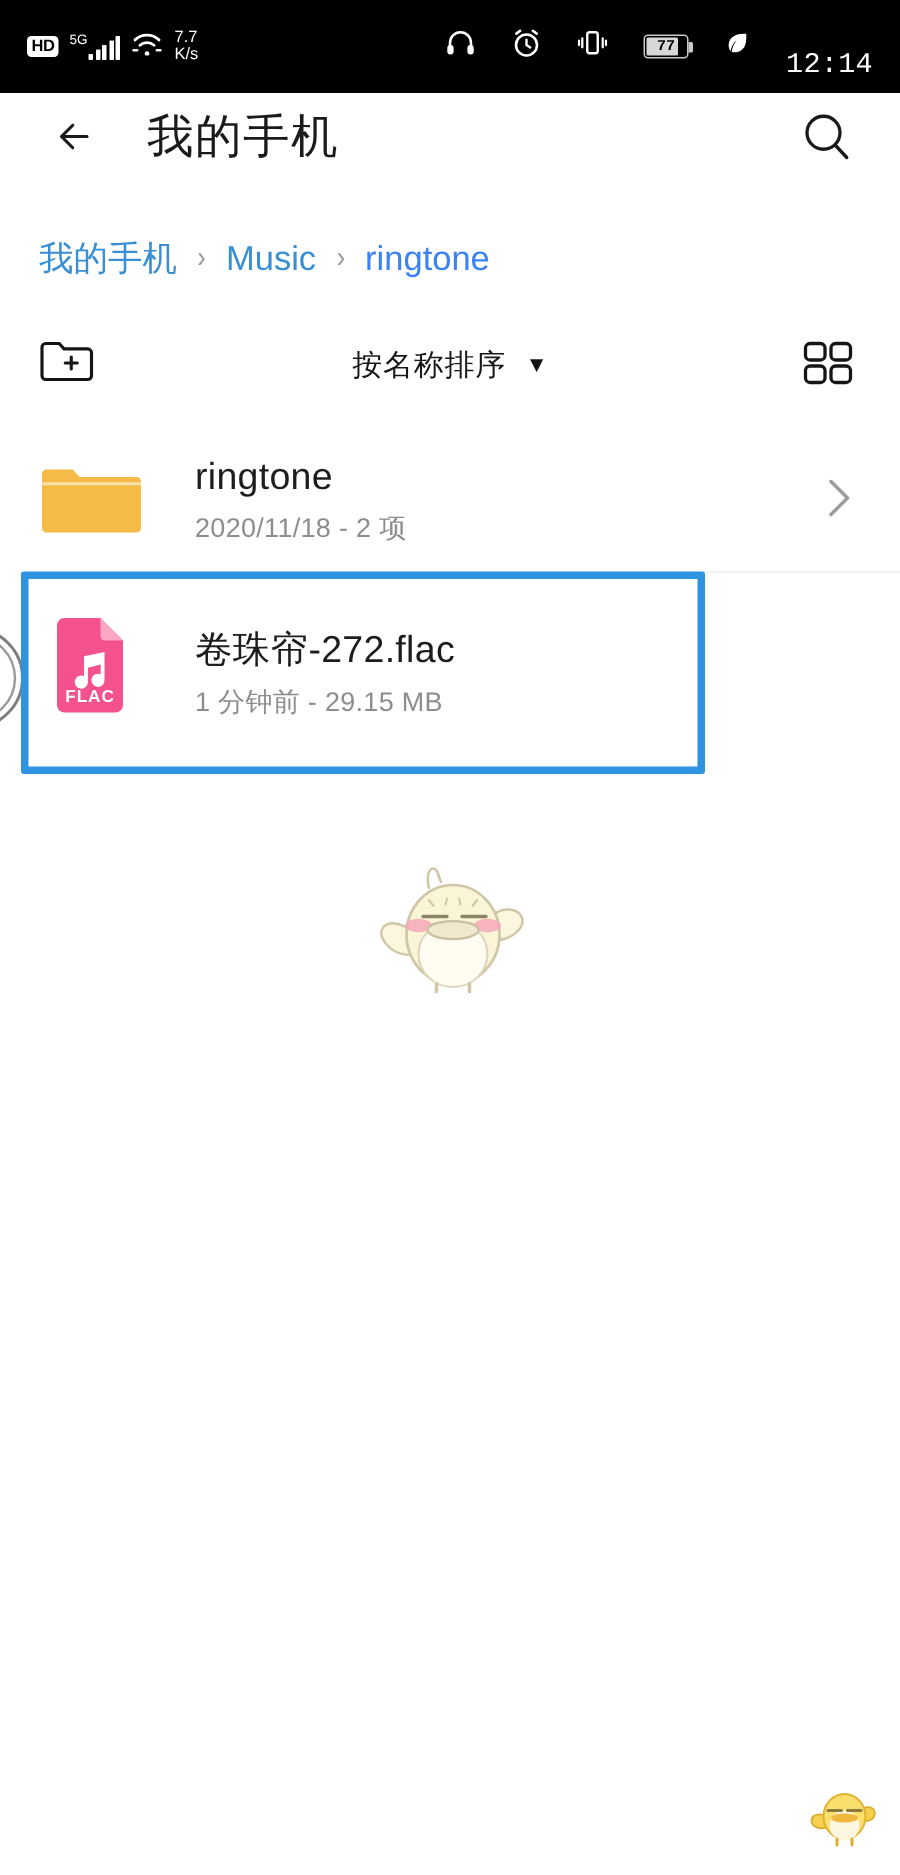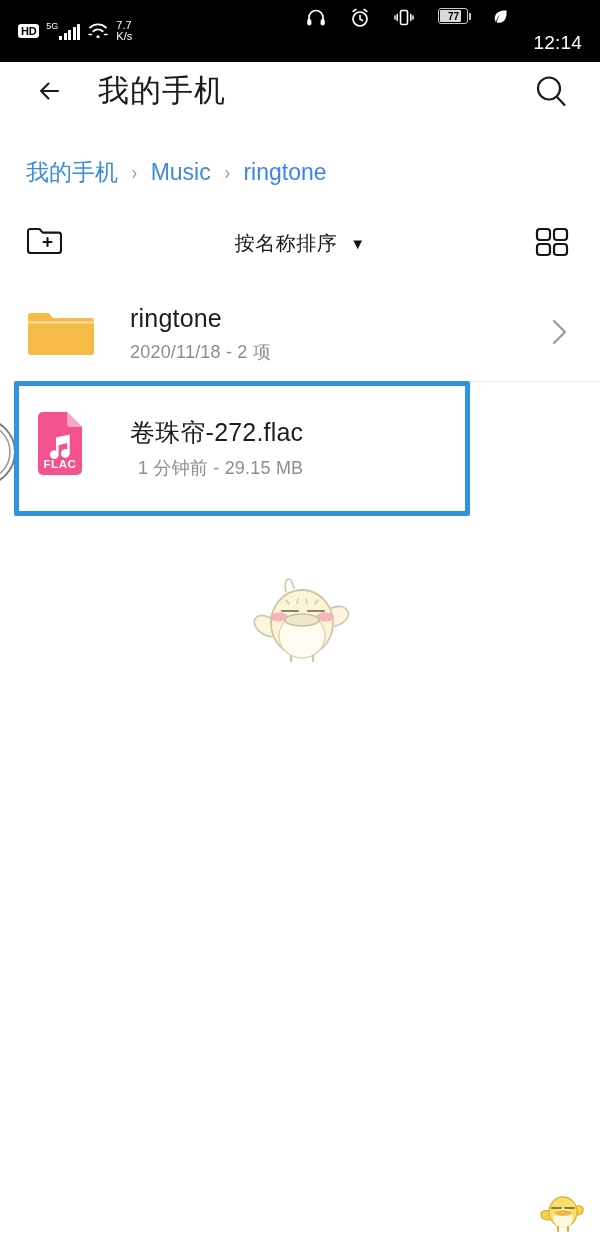--- a/index.html
+++ b/index.html
@@ -31,22 +31,23 @@
     padding: 0 18px;
   }
   .status-left {
     display: flex;
     align-items: center;
     gap: 7px;
   }
   .status-right {
     margin-left: auto;
     display: flex;
-    align-items: flex-start;
+    align-items: center;
     gap: 24px;
+    font-family: Liberation Mono, monospace;
   }
   .hd-badge {
     color: #000;
     background: #ffffff;
     font-size: 11px;
     font-weight: bold;
     padding: 1px 3px;
     border-radius: 3px;
     letter-spacing: -0.3px;
     line-height: 1.1;
@@ -230,21 +231,20 @@
     font-size: 25px;
     color: #1d1d1d;
     letter-spacing: 0.2px;
     white-space: nowrap;
   }
   .row-sub {
     font-size: 18px;
     color: #8d8d8d;
     letter-spacing: 0.2px;
     white-space: nowrap;
-    text-align: right;
   }
   .row-chevron { margin-left: auto; }
 
   
   .row-file { height: 118px; padding-top: 14px; }
 
   
   .highlight-box {
     position: absolute;
     left: 14px;

